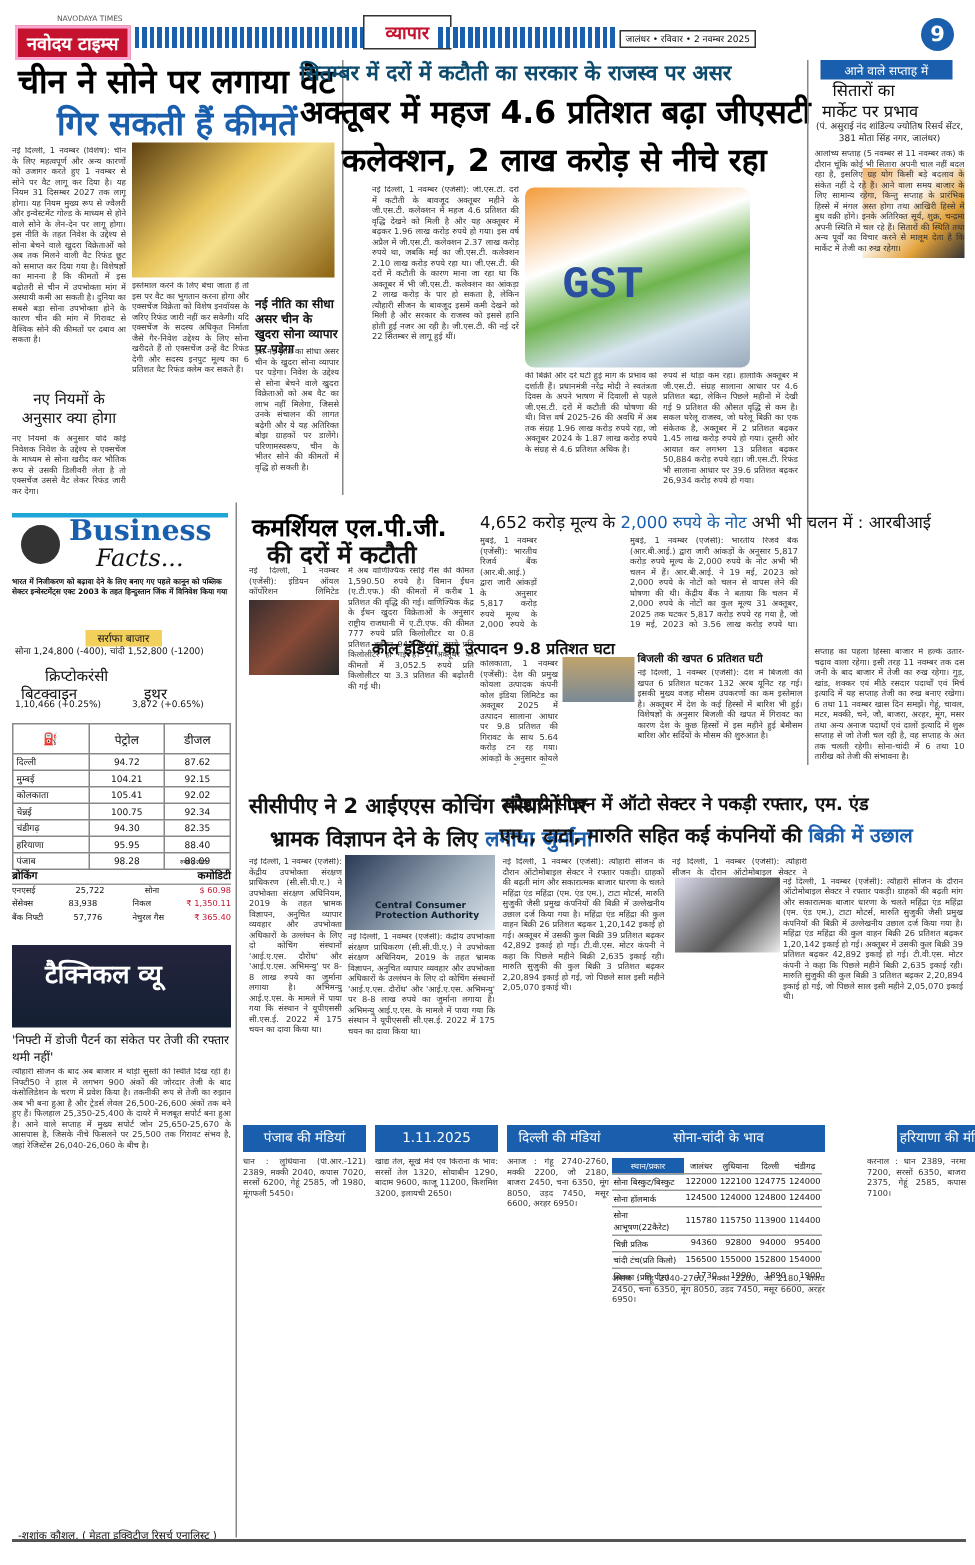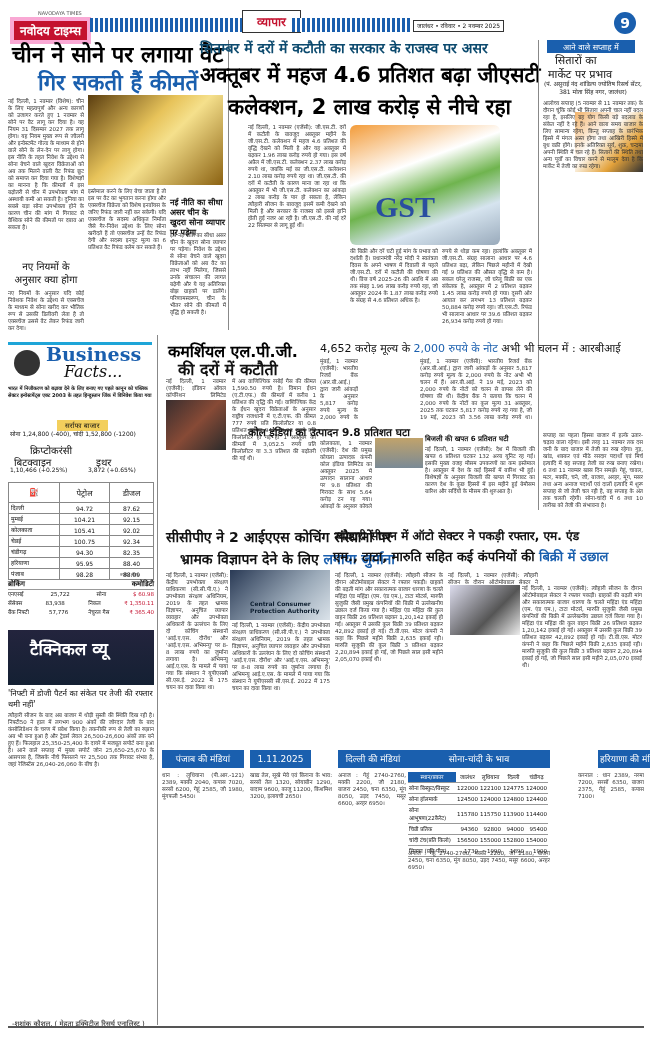--- a/index.html
+++ b/index.html
@@ -1,33 +1,33 @@
 <!DOCTYPE html>
 <html><head>
 <meta charset="utf-8">
 <style>
 *{box-sizing:border-box;margin:0;padding:0}
 body{width:650px;height:1043px;background:#fff;font-family:"DejaVu Sans",sans-serif;color:#111;position:relative;overflow:hidden}
 .abs{position:absolute}
-.brand{left:10px;top:17px;background:#c4122f;color:#fff;font-weight:bold;font-size:12px;padding:1px 6px;border:4px solid #f9a8d4}
+.brand{left:10px;top:17px;background:#c4122f;color:#fff;font-weight:bold;font-size:12px;padding:1px 6px;border:2px solid #f9a8d4}
 .brand-small{left:38px;top:10px;font-size:5px;color:#555}
 .stripe{left:90px;top:18px;width:170px;height:14px;background:repeating-linear-gradient(90deg,#1a5fae 0 3px,#fff 3px 5px)}
 .stripe2{left:292px;top:18px;width:120px;height:14px;background:repeating-linear-gradient(90deg,#1a5fae 0 3px,#fff 3px 5px)}
 .section-tag{left:242px;top:10px;background:#fff;border:1px solid #333;color:#c4122f;font-weight:bold;font-size:12px;padding:2px 14px}
 .dateline{left:413px;top:20px;border:1px solid #333;font-size:6px;padding:1px 3px;background:#fff}
 .pageno{left:614px;top:12px;width:22px;height:22px;border-radius:50%;background:#1a5fae;color:#fff;font-size:14px;font-weight:bold;text-align:center;line-height:22px}
 .h1a{left:12px;top:38px;font-size:22px;font-weight:bold;color:#000}
 .h1b{left:38px;top:66px;font-size:22px;font-weight:bold;color:#1a5fae}
 .h2a{left:200px;top:38px;font-size:14px;color:#0c4a6e;font-weight:bold}
 .h2b{left:200px;top:60px;font-size:21px;font-weight:bold;color:#000}
 .h2c{left:228px;top:92px;font-size:21px;font-weight:bold;color:#000}
 .txt{font-size:5.5px;line-height:7px;color:#333;text-align:justify;overflow:hidden}
 .goldimg{left:88px;top:95px;width:135px;height:90px;background:linear-gradient(135deg,#5a3d10,#e7c35a 40%,#f5e08c 55%,#8b6212);}
 .gstimg{left:350px;top:125px;width:150px;height:120px;background:linear-gradient(160deg,#f39c3a 0%,#fff 35%,#6fb44e 55%,#d6e4ef 75%,#9ab 100%);border-radius:6px}
-.gsttext{left:375px;top:190px;font-size:30px;font-weight:bold;color:#2a4ea0;font-family:Liberation Serif, serif}
+.gsttext{left:375px;top:174px;font-size:30px;font-weight:bold;color:#2a4ea0;font-family:Liberation Mono, monospace}
 .sidebox-tag{left:547px;top:40px;background:#1a5fae;color:#fff;font-size:8px;padding:1px 16px}
 .side-title1{left:555px;top:52px;font-size:11px;color:#111}
 .side-title2{left:548px;top:66px;font-size:11px;color:#111}
 .side-sub{left:543px;top:80px;font-size:6px;color:#222;text-align:center;width:100px}
 .astro{left:575px;top:112px;width:68px;height:60px;background:linear-gradient(135deg,#f2b36b,#fff 40%,#e3a23b 70%,#333)}
 .bizbox{left:8px;top:342px;width:144px;height:36px;border-top:3px solid #1ea5d8}
 .biz-brain{left:14px;top:350px;width:26px;height:26px;border-radius:50%;background:#333}
 .biz-t1{left:46px;top:343px;font-size:19px;font-weight:bold;color:#1a5fae;font-family:"DejaVu Serif",serif}
 .biz-t2{left:64px;top:362px;font-size:16px;font-style:italic;color:#111;font-family:"DejaVu Serif",serif}
 .biz-note{left:8px;top:385px;width:145px;font-size:5px;line-height:7px;font-weight:bold}
@@ -232,21 +232,21 @@
 <div class="abs txt" style="left:232px;top:622px;width:98px;height:100px">नई दिल्ली, 1 नवम्बर (एजेंसी): केंद्रीय उपभोक्ता संरक्षण प्राधिकरण (सी.सी.पी.ए.) ने उपभोक्ता संरक्षण अधिनियम, 2019 के तहत भ्रामक विज्ञापन, अनुचित व्यापार व्यवहार और उपभोक्ता अधिकारों के उल्लंघन के लिए दो कोचिंग संस्थानों 'आई.ए.एस. दौरोंध' और 'आई.ए.एस. अभिमन्यु' पर 8-8 लाख रुपये का जुर्माना लगाया है। अभिमन्यु आई.ए.एस. के मामले में पाया गया कि संस्थान ने यूपीएससी सी.एस.ई. 2022 में 175 चयन का दावा किया था।</div>
 
 <div class="abs h7">त्यौहारी सीजन में ऑटो सेक्टर ने पकड़ी रफ्तार, एम. एंड</div>
 <div class="abs h7b"><span>एम., टाटा, मारुति सहित कई कंपनियों की </span><span class="blue">बिक्री में उछाल</span></div>
 <div class="abs txt" style="left:335px;top:572px;width:108px;height:150px">नई दिल्ली, 1 नवम्बर (एजेंसी): त्यौहारी सीजन के दौरान ऑटोमोबाइल सेक्टर ने रफ्तार पकड़ी। ग्राहकों की बढ़ती मांग और सकारात्मक बाजार धारणा के चलते महिंद्रा एंड महिंद्रा (एम. एंड एम.), टाटा मोटर्स, मारुति सुजुकी जैसी प्रमुख कंपनियों की बिक्री में उल्लेखनीय उछाल दर्ज किया गया है। महिंद्रा एंड महिंद्रा की कुल वाहन बिक्री 26 प्रतिशत बढ़कर 1,20,142 इकाई हो गई। अक्तूबर में उसकी कुल बिक्री 39 प्रतिशत बढ़कर 42,892 इकाई हो गई। टी.वी.एस. मोटर कंपनी ने कहा कि पिछले महीने बिक्री 2,635 इकाई रही। मारुति सुजुकी की कुल बिक्री 3 प्रतिशत बढ़कर 2,20,894 इकाई हो गई, जो पिछले साल इसी महीने 2,05,070 इकाई थी।</div>
 <div class="abs carimg"></div>
 <div class="abs txt" style="left:448px;top:572px;width:90px;height:12px">नई दिल्ली, 1 नवम्बर (एजेंसी): त्यौहारी सीजन के दौरान ऑटोमोबाइल सेक्टर ने रफ्तार पकड़ी। ग्राहकों की बढ़ती मांग और सकारात्मक बाजार धारणा के चलते महिंद्रा एंड महिंद्रा (एम. एंड एम.), टाटा मोटर्स, मारुति सुजुकी जैसी प्रमुख कंपनियों की बिक्री में उल्लेखनीय उछाल दर्ज किया गया है। महिंद्रा एंड महिंद्रा की कुल वाहन बिक्री 26 प्रतिशत बढ़कर 1,20,142 इकाई हो गई। अक्तूबर में उसकी कुल बिक्री 39 प्रतिशत बढ़कर 42,892 इकाई हो गई। टी.वी.एस. मोटर कंपनी ने कहा कि पिछले महीने बिक्री 2,635 इकाई रही। मारुति सुजुकी की कुल बिक्री 3 प्रतिशत बढ़कर 2,20,894 इकाई हो गई, जो पिछले साल इसी महीने 2,05,070 इकाई थी।</div>
 <div class="abs txt" style="left:522px;top:585px;width:120px;height:138px">नई दिल्ली, 1 नवम्बर (एजेंसी): त्यौहारी सीजन के दौरान ऑटोमोबाइल सेक्टर ने रफ्तार पकड़ी। ग्राहकों की बढ़ती मांग और सकारात्मक बाजार धारणा के चलते महिंद्रा एंड महिंद्रा (एम. एंड एम.), टाटा मोटर्स, मारुति सुजुकी जैसी प्रमुख कंपनियों की बिक्री में उल्लेखनीय उछाल दर्ज किया गया है। महिंद्रा एंड महिंद्रा की कुल वाहन बिक्री 26 प्रतिशत बढ़कर 1,20,142 इकाई हो गई। अक्तूबर में उसकी कुल बिक्री 39 प्रतिशत बढ़कर 42,892 इकाई हो गई। टी.वी.एस. मोटर कंपनी ने कहा कि पिछले महीने बिक्री 2,635 इकाई रही। मारुति सुजुकी की कुल बिक्री 3 प्रतिशत बढ़कर 2,20,894 इकाई हो गई, जो पिछले साल इसी महीने 2,05,070 इकाई थी।</div>
 
 <div class="abs bar" style="left:162px;width:82px">पंजाब की मंडियां</div>
-<div class="abs bar" style="left:250px;width:61px">1.11.2025</div>
+<div class="abs bar" style="left:250px;width:82px">1.11.2025</div>
 <div class="abs bar" style="left:338px;width:70px">दिल्ली की मंडियां</div>
 <div class="abs bar" style="left:408px;width:142px">सोना-चांदी के भाव</div>
 <div class="abs bar" style="left:598px;width:66px">हरियाणा की मंडियां</div>
 
 <div class="abs txt" style="left:162px;top:772px;width:82px;height:245px">धान : लुधियाना (पी.आर.-121) 2389, मक्की 2040, कपास 7020, सरसों 6200, गेहूं 2585, जौ 1980, मूंगफली 5450।</div>
 <div class="abs txt" style="left:250px;top:772px;width:82px;height:245px">खाद्य तेल, सूखे मेवे एवं किराना के भाव: सरसों तेल 1320, सोयाबीन 1290, बादाम 9600, काजू 11200, किशमिश 3200, इलायची 2650।</div>
 <div class="abs txt" style="left:338px;top:772px;width:68px;height:245px">अनाज : गेहूं 2740-2760, मक्की 2200, जौ 2180, बाजरा 2450, चना 6350, मूंग 8050, उड़द 7450, मसूर 6600, अरहर 6950।</div>
 <div class="abs txt" style="left:578px;top:772px;width:66px;height:245px">करनाल : धान 2389, नरमा 7200, सरसों 6350, बाजरा 2375, गेहूं 2585, कपास 7100।</div>
 
 <table class="gold">

